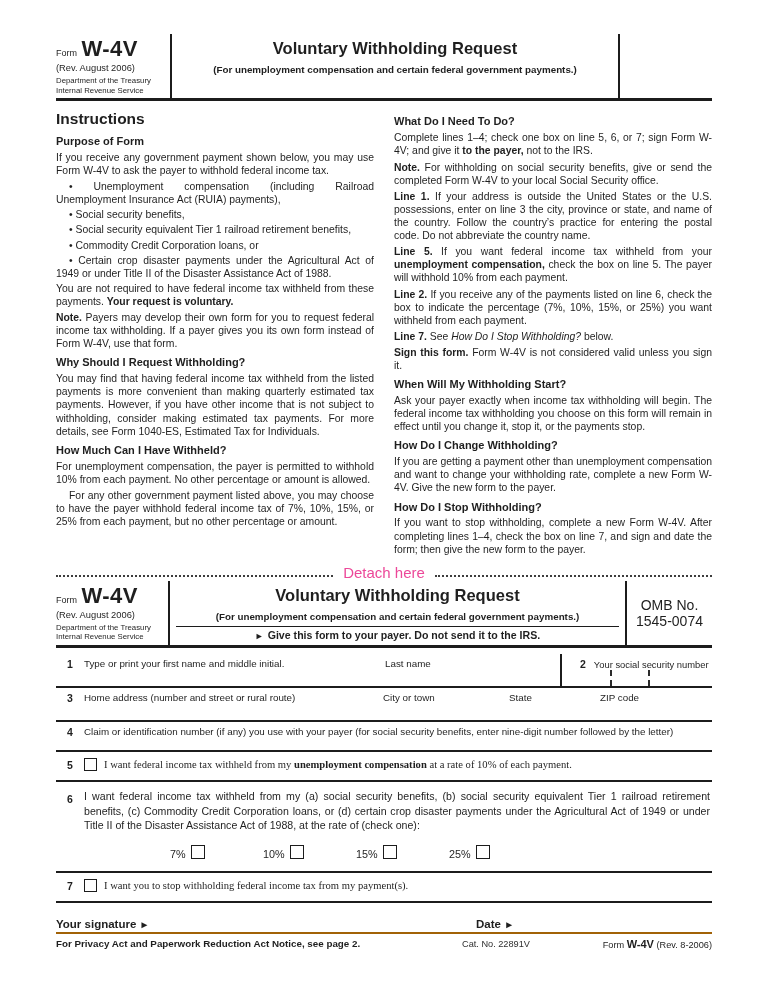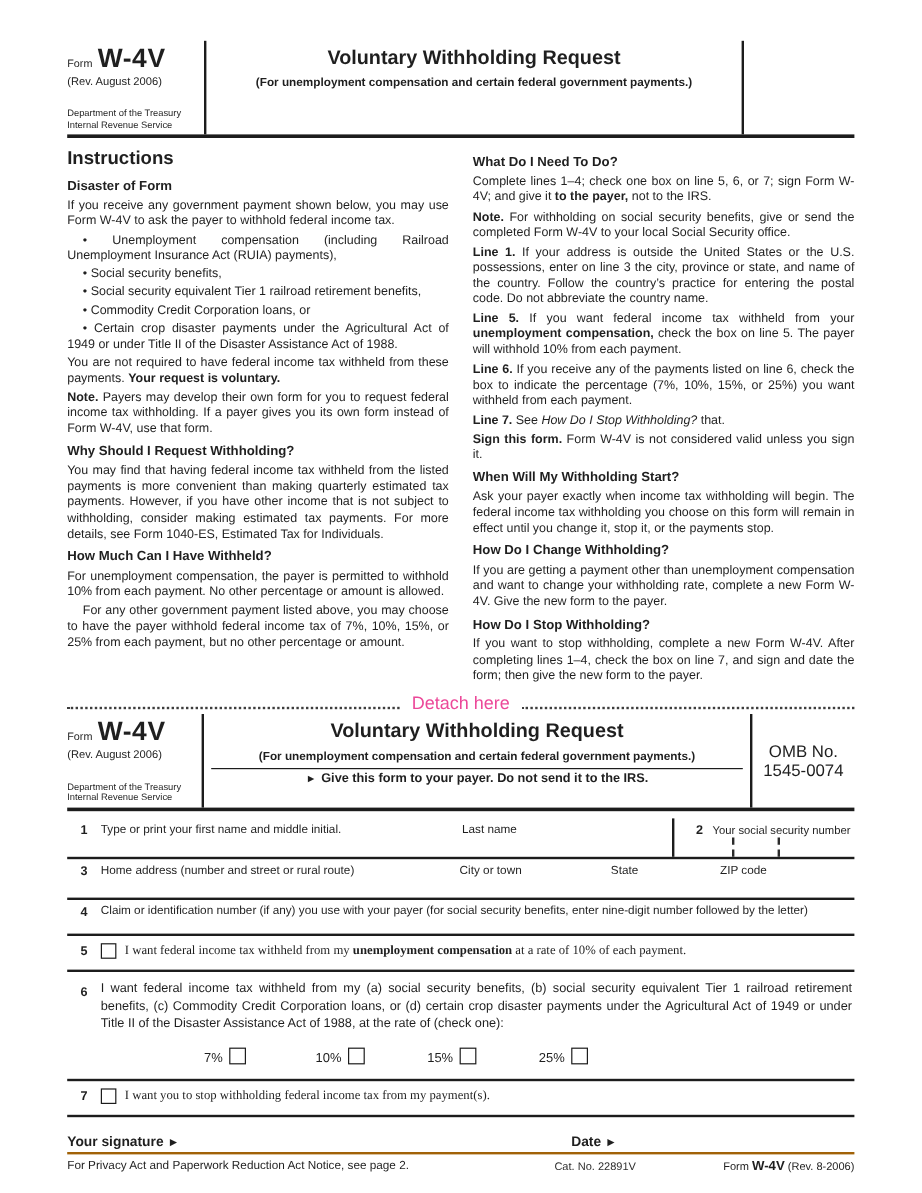--- a/index.html
+++ b/index.html
@@ -13,21 +13,21 @@
 
   
   .hdr{display:grid;grid-template-columns:114px auto 92px;}
   .hdr.top{border-bottom:3px solid #1c1c1c;}
   .hdr.form-hdr{grid-template-columns:112px auto 85px;border-bottom:3px solid #1c1c1c;}
   .hdr-left{padding:2px 4px 3px 0;}
   .form-id{white-space:nowrap;}
   .form-word{font-size:9px;}
   .form-num{font-size:22px;font-weight:700;letter-spacing:.5px;}
   .rev{font-size:9.3px;margin-top:1px;}
-  .dept{font-size:7.8px;margin-top:17px;line-height:1.25;}
+  .dept{font-size:7.8px;margin-top:3px;line-height:1.25;}
   .hdr-center{border-left:2px solid #1c1c1c;border-right:2px solid #1c1c1c;text-align:center;padding:3px 6px 0 6px;display:flex;flex-direction:column;}
   .hdr-title{font-size:16.5px;font-weight:700;margin-top:2px;}
   .hdr-sub{font-size:9.8px;font-weight:700;margin-top:6px;}
   .give-line{border-top:1.5px solid #1c1c1c;margin-top:4px;padding:2px 0 3px;font-size:10.6px;font-weight:700;}
   .give-arrow{font-size:9px;margin-right:4px;}
   .hdr-right{display:flex;align-items:center;justify-content:center;font-size:14px;text-align:center;padding:0 2px;}
 
   
   .instr{display:grid;grid-template-columns:1fr 1fr;column-gap:26px;margin-top:8px;font-size:10.4px;line-height:1.26;gap:20px;}
   .col{text-align:justify;}
@@ -64,21 +64,21 @@
   .rate .cb{width:14px;height:14px;margin:0 0 0 5px;transform:translateY(-2px);}
 
   
   .sigrow{position:relative;height:20px;border-bottom:2px solid #a16207;margin-top:9px;}
   .siglabel{position:absolute;left:0;bottom:2px;font-size:11.5px;font-weight:700;}
   .datelabel{position:absolute;left:420px;bottom:2px;font-size:11.5px;font-weight:700;}
   .sig-field{position:absolute;left:120px;right:250px;top:0;bottom:0;}
   .date-field{position:absolute;left:470px;right:0;top:0;bottom:0;}
   .arrow{font-size:10px;}
   .footer{position:relative;margin-top:4px;height:14px;}
-  .f-privacy{position:absolute;left:0;top:0;font-size:9.8px;font-weight:400;}
+  .f-privacy{position:absolute;left:0;top:0;font-size:9.8px;font-weight:700;}
   .f-cat{position:absolute;left:406px;top:1px;font-size:9.2px;color:#2e2e2e;}
   .f-form{position:absolute;right:0;top:0;font-size:9.2px;white-space:nowrap;}
   .f-form b{font-size:11px;}
 </style>
 </head>
 <body>
 
 <div class="page">
 
   <div class="hdr top">
@@ -96,43 +96,43 @@
     <div class="hdr-center">
       <div class="hdr-title">Voluntary Withholding Request</div>
       <div class="hdr-sub">(For unemployment compensation and certain federal government payments.)</div>
     </div>
     <div class="hdr-right"></div>
   </div>
 
   <div class="instr">
     <div class="col">
         <div class="blk h1"><span>Instructions</span></div>
-        <div class="blk h2"><span>Disaster of Form</span></div>
+        <div class="blk h2"><span>Purpose of Form</span></div>
         <div class="blk p"><span>If you receive any government payment shown below, you may use Form W-4V to ask the payer to withhold federal income tax.</span></div>
         <div class="blk bullet"><span>• </span><span>Unemployment compensation (including Railroad Unemployment Insurance Act (RUIA) payments),</span></div>
         <div class="blk bullet"><span>• </span><span>Social security benefits,</span></div>
         <div class="blk bullet"><span>• </span><span>Social security equivalent Tier 1 railroad retirement benefits,</span></div>
         <div class="blk bullet"><span>• </span><span>Commodity Credit Corporation loans, or</span></div>
         <div class="blk bullet"><span>• </span><span>Certain crop disaster payments under the Agricultural Act of 1949 or under Title II of the Disaster Assistance Act of 1988.</span></div>
         <div class="blk p"><span>You are not required to have federal income tax withheld from these payments. </span><b>Your request is voluntary.</b></div>
         <div class="blk p"><b>Note.</b><span> Payers may develop their own form for you to request federal income tax withholding. If a payer gives you its own form instead of Form W-4V, use that form.</span></div>
         <div class="blk h2"><span>Why Should I Request Withholding?</span></div>
         <div class="blk p"><span>You may find that having federal income tax withheld from the listed payments is more convenient than making quarterly estimated tax payments. However, if you have other income that is not subject to withholding, consider making estimated tax payments. For more details, see Form 1040-ES, Estimated Tax for Individuals.</span></div>
         <div class="blk h2"><span>How Much Can I Have Withheld?</span></div>
         <div class="blk p"><span>For unemployment compensation, the payer is permitted to withhold 10% from each payment. No other percentage or amount is allowed.</span></div>
         <div class="blk p-indent"><span>For any other government payment listed above, you may choose to have the payer withhold federal income tax of 7%, 10%, 15%, or 25% from each payment, but no other percentage or amount.</span></div>
       </div>
     <div class="col">
         <div class="blk h2"><span>What Do I Need To Do?</span></div>
         <div class="blk p"><span>Complete lines 1–4; check one box on line 5, 6, or 7; sign Form W-4V; and give it </span><b>to the payer,</b><span> not to the IRS.</span></div>
         <div class="blk p"><b>Note.</b><span> For withholding on social security benefits, give or send the completed Form W-4V to your local Social Security office.</span></div>
         <div class="blk p"><b>Line 1.</b><span> If your address is outside the United States or the U.S. possessions, enter on line 3 the city, province or state, and name of the country. Follow the country’s practice for entering the postal code. Do not abbreviate the country name.</span></div>
         <div class="blk p"><b>Line 5.</b><span> If you want federal income tax withheld from your </span><b>unemployment compensation,</b><span> check the box on line 5. The payer will withhold 10% from each payment.</span></div>
-        <div class="blk p"><b>Line 6.</b><span> If you receive any of the payments listed on line 6, check the box to indicate the percentage (7%, 10%, 15%, or 25%) you want withheld from each payment.</span></div>
-        <div class="blk p"><b>Line 7.</b><span> See </span><i>How Do I Stop Withholding?</i><span> that.</span></div>
+        <div class="blk p"><b>Line 2.</b><span> If you receive any of the payments listed on line 6, check the box to indicate the percentage (7%, 10%, 15%, or 25%) you want withheld from each payment.</span></div>
+        <div class="blk p"><b>Line 7.</b><span> See </span><i>How Do I Stop Withholding?</i><span> below.</span></div>
         <div class="blk p"><b>Sign this form.</b><span> Form W-4V is not considered valid unless you sign it.</span></div>
         <div class="blk h2"><span>When Will My Withholding Start?</span></div>
         <div class="blk p"><span>Ask your payer exactly when income tax withholding will begin. The federal income tax withholding you choose on this form will remain in effect until you change it, stop it, or the payments stop.</span></div>
         <div class="blk h2"><span>How Do I Change Withholding?</span></div>
         <div class="blk p"><span>If you are getting a payment other than unemployment compensation and want to change your withholding rate, complete a new Form W-4V. Give the new form to the payer.</span></div>
         <div class="blk h2"><span>How Do I Stop Withholding?</span></div>
         <div class="blk p"><span>If you want to stop withholding, complete a new Form W-4V. After completing lines 1–4, check the box on line 7, and sign and date the form; then give the new form to the payer.</span></div>
       </div>
   </div>
 

